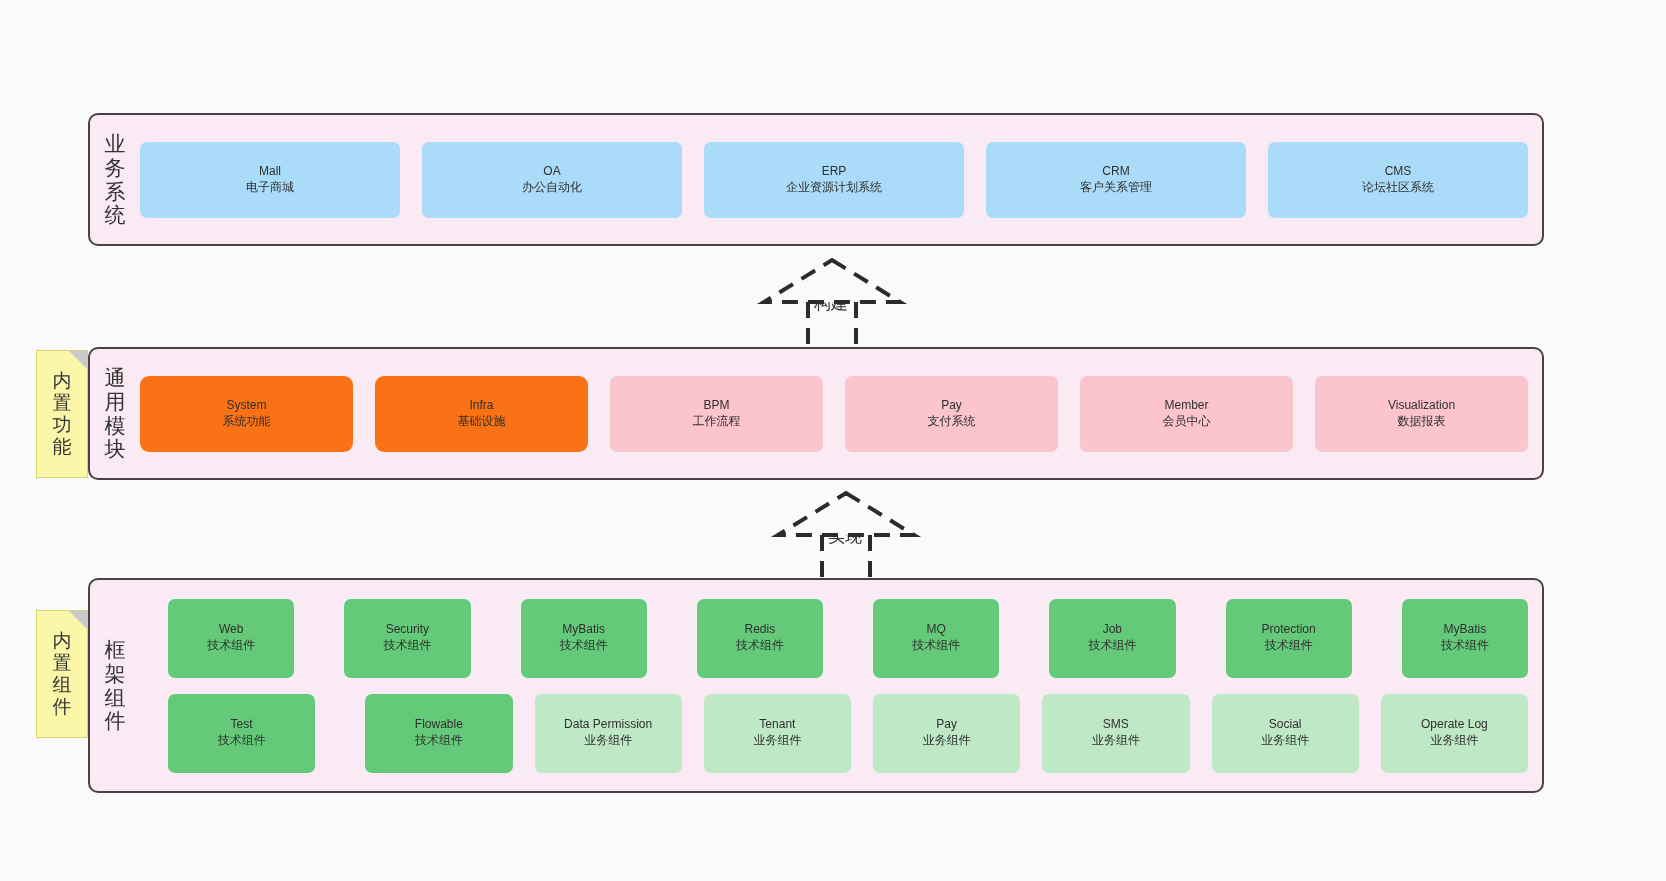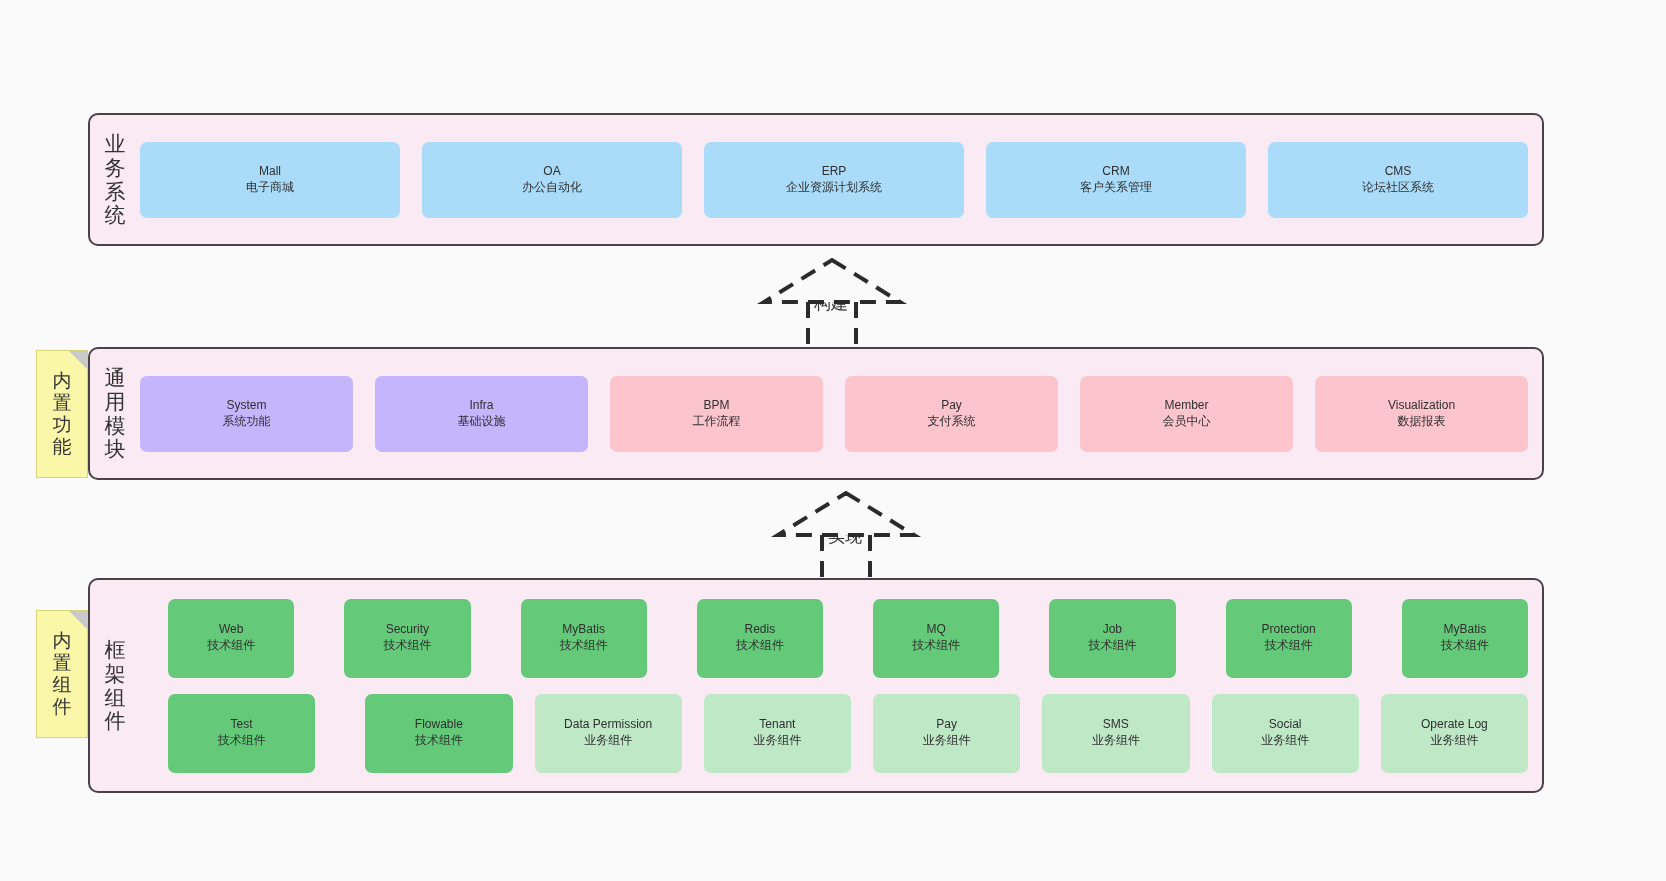--- a/index.html
+++ b/index.html
@@ -73,21 +73,21 @@
     line-height: 1.3;
     color: #2f2f2f;
     padding: 6px 4px;
     user-select: none;
   }
   .cell .en { display: block; }
   .cell .cn { display: block; }
 
   
   .c-blue        { background: #aadcf9; }
-  .c-red         { background: #c4b5fd; }
+  .c-red         { background: #f97316; border-radius: 9px; }
   .c-pink        { background: #fcc5ce; }
   .c-green       { background: #64ca79; margin-left: 28px; }
   .c-greenlight  { background: #bfe8c7; }
 
   
   #layer-business {
     left: 88px; top: 113px; width: 1456px; height: 133px;
   }
   #layer-business .cell { height: 76px; }
 

